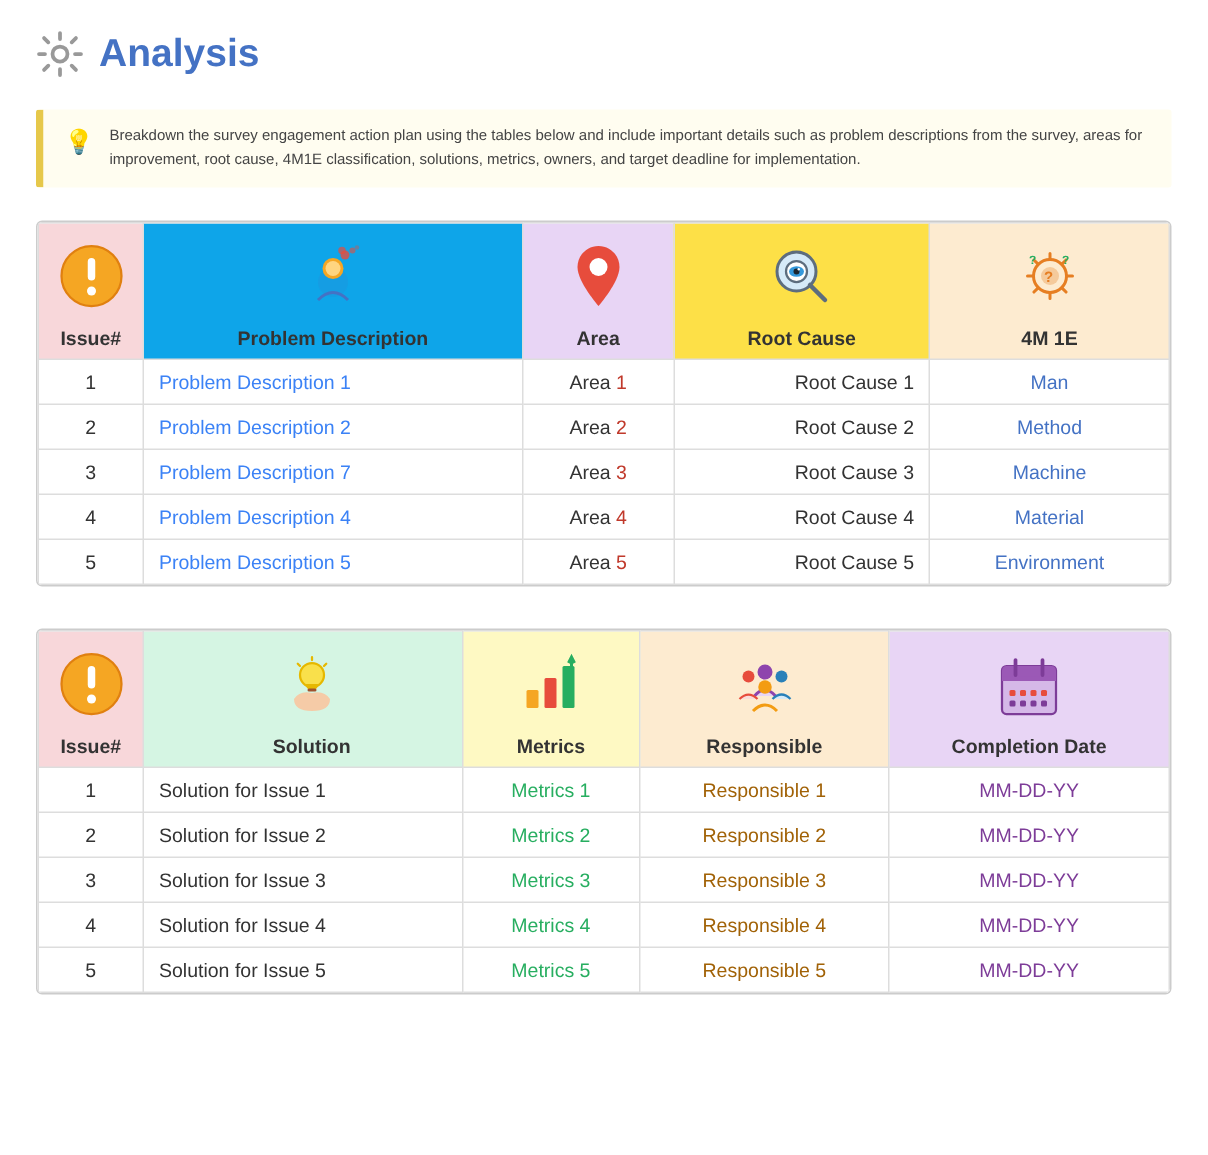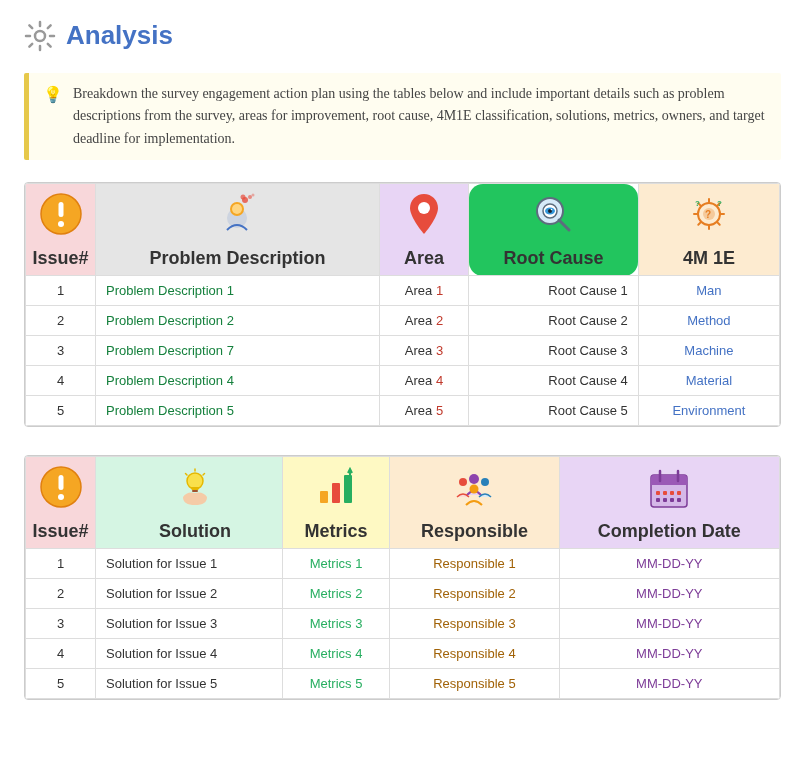--- a/index.html
+++ b/index.html
@@ -26,44 +26,44 @@
       border-left: 5px solid #E6C84A;
       background: #FFFDF0;
       padding: 10px 14px;
       margin-bottom: 22px;
       display: flex;
       gap: 10px;
       align-items: flex-start;
       border-radius: 2px;
     }
     .info-box-icon { font-size: 16px; margin-top: 2px; color: #bbb; }
-    .info-box-text { font-size: 14px; color: #444; line-height: 1.6; font-family: Liberation Serif, serif; }
+    .info-box-text { font-size: 10px; color: #444; line-height: 1.6; }
 
     
     .table-wrapper {
       margin-bottom: 28px;
       border: 1.5px solid #ccc;
       border-radius: 4px;
       overflow: hidden;
     }
     table {
       border-collapse: collapse;
       width: 100%;
     }
     th, td {
       border: 1px solid #ddd;
       padding: 0;
       text-align: center;
       vertical-align: middle;
     }
     
     .th-issue { background: #F8D7DA; width: 70px; }
-    .th-problem { background: #e5e5e5; }
+    .th-problem { background: #0ea5e9; }
     .th-area { background: #E8D5F5; }
-    .th-rootcause { background: #22c55e; border-radius: 14px; }
+    .th-rootcause { background: #fde047; }
     .th-4m1e { background: #FDEBD0; }
     .th-solution { background: #D5F5E3; padding-left: 12px; }
     .th-metrics { background: #fef9c3; }
     .th-responsible { background: #FDEBD0; margin-top: 48px; }
     .th-completion { background: #E8D5F5; }
 
     .header-cell {
       display: flex;
       flex-direction: column;
       align-items: center;
@@ -71,35 +71,35 @@
       padding: 8px 6px 6px 6px;
       min-height: 90px;
     }
     .header-icon {
       font-size: 36px;
       line-height: 1;
       margin-bottom: 6px;
     }
     .header-label {
       font-weight: 700;
-      font-size: 18px;
+      font-size: 13px;
       color: #333;
       text-align: center;
     }
 
     
     .data-row td {
       padding: 7px 10px;
       font-size: 13px;
     }
     .data-row:nth-child(odd) td { background: #fff; }
     .data-row:nth-child(even) td { background: #fff; }
 
     .cell-issue { color: #333; font-weight: 400; }
-    .cell-problem { color: #15803d; text-align: left; padding-left: 12px; }
+    .cell-problem { color: #3b82f6; text-align: left; padding-left: 12px; }
     .cell-area { color: #333; }
     .cell-area span { color: #C0392B; }
     .cell-rootcause { color: #333; text-align: right; padding-left: 10px; }
     .cell-4m1e { color: #4472C4; }
     .cell-solution { color: #333; text-align: left; padding-left: 12px; }
     .cell-metrics { color: #27AE60; }
     .cell-responsible { color: #a16207; }
     .cell-completion { color: #7D3C98; }
 
     

